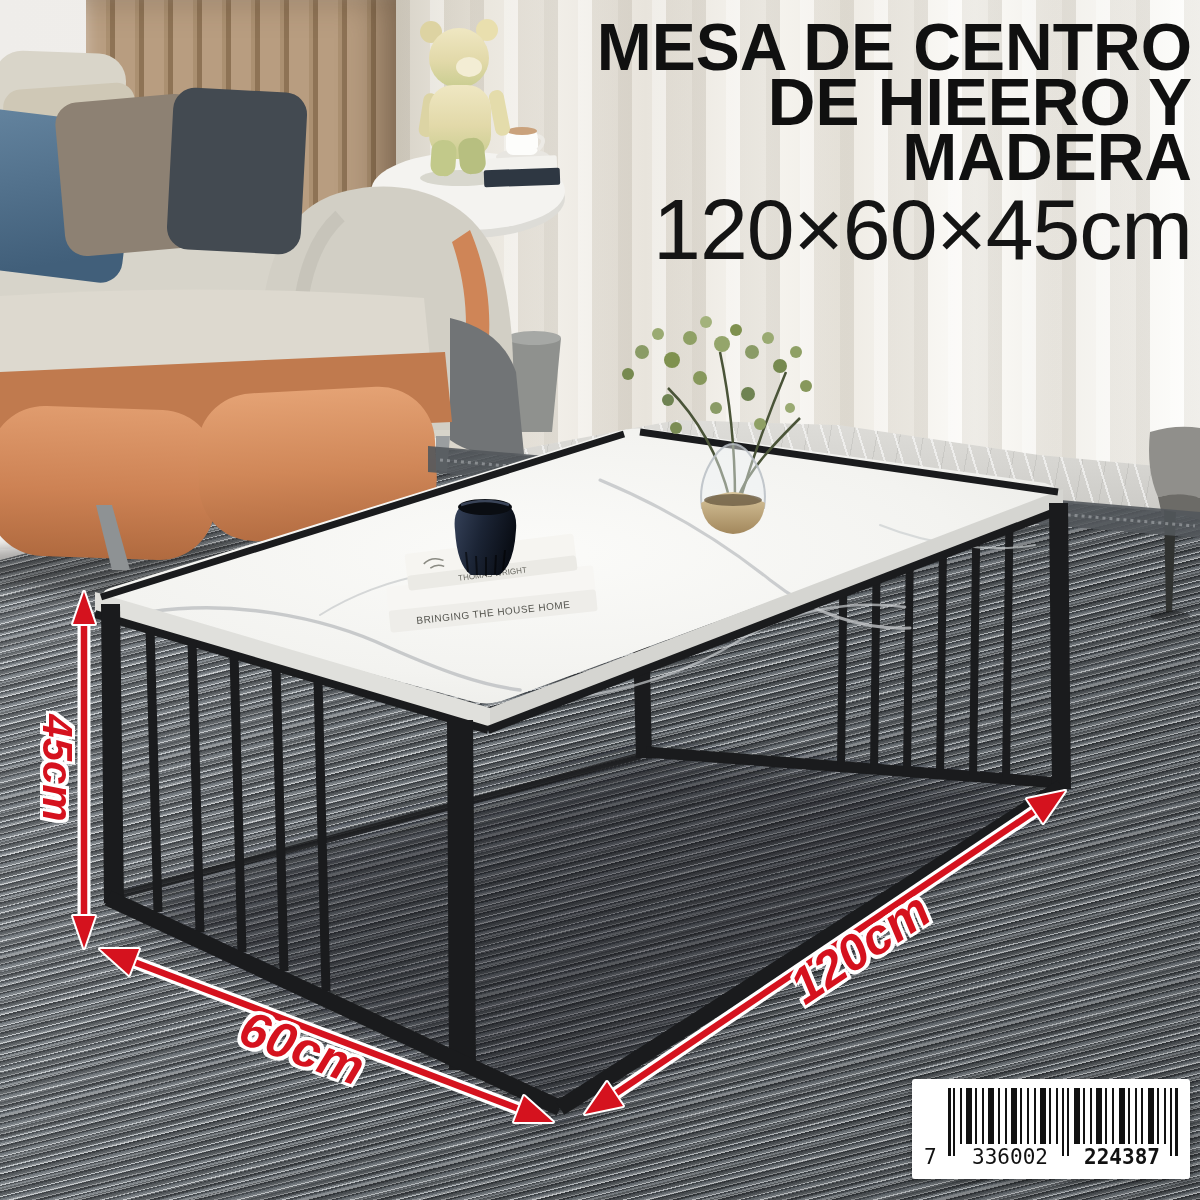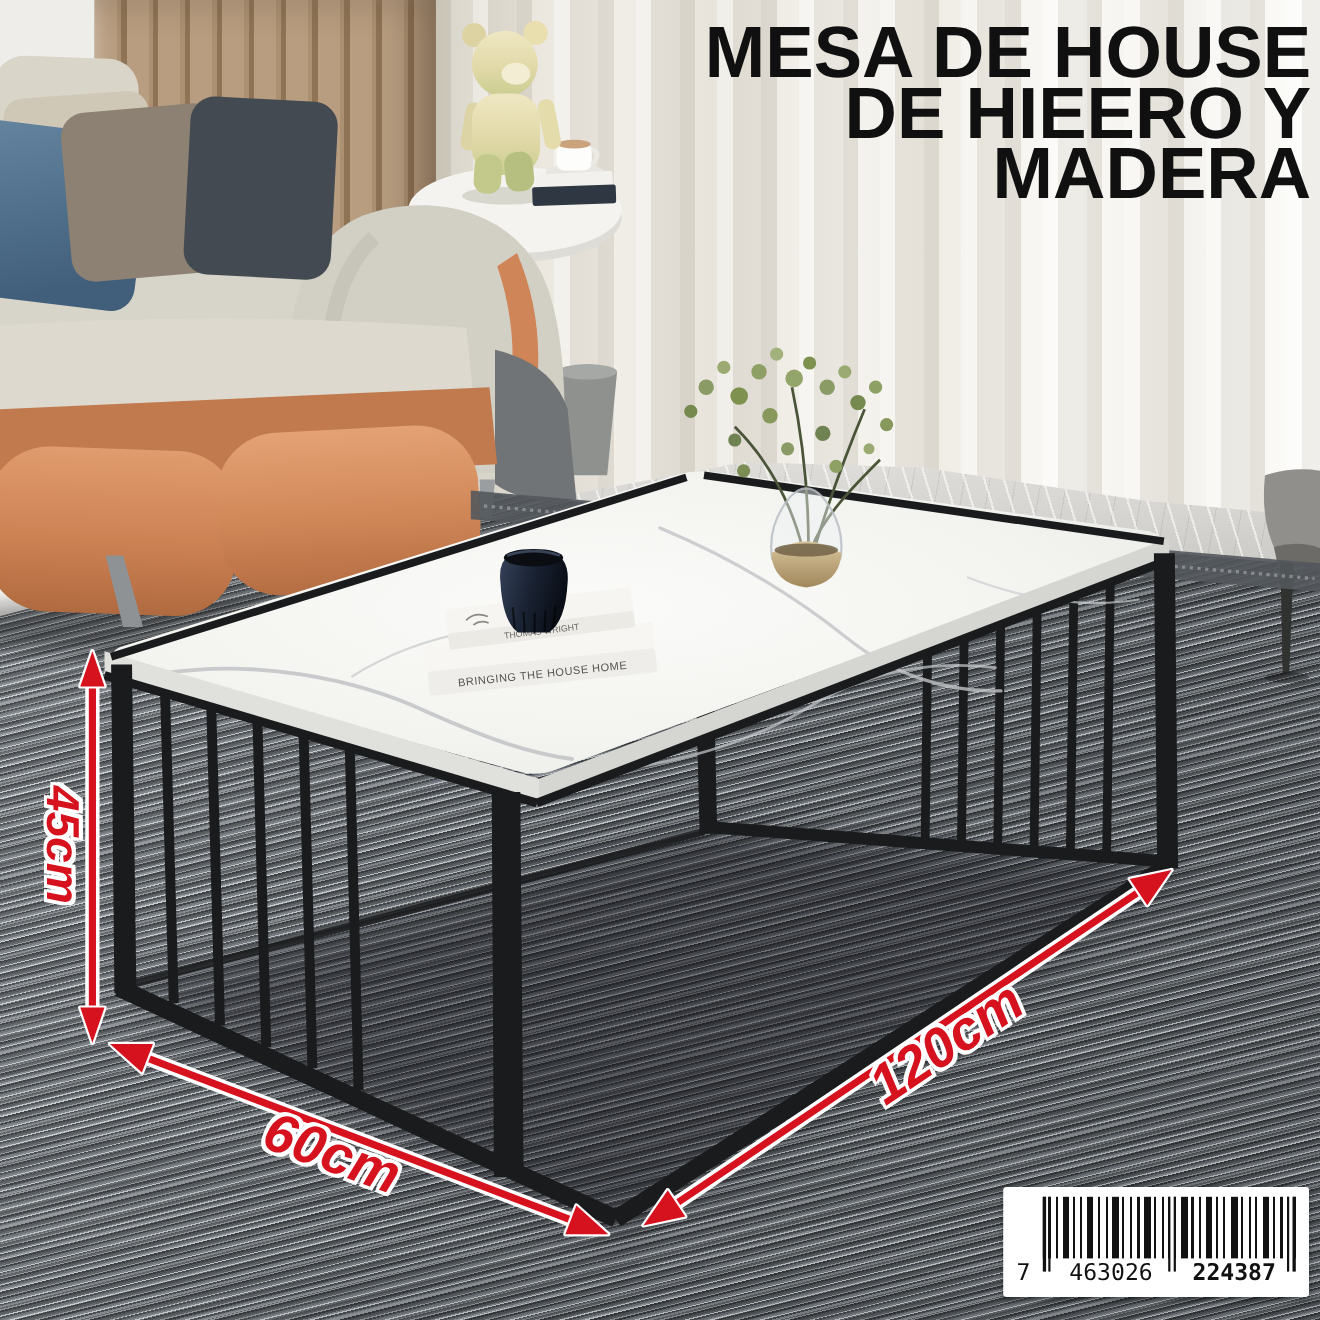--- a/index.html
+++ b/index.html
@@ -320,32 +320,33 @@
       <polygon points="585,1114 623,1106 607,1082" fill="#d5121e" stroke="#fff" stroke-width="4" stroke-linejoin="round" paint-order="stroke"></polygon>
       <polygon points="1065,791 1043,823 1027,799" fill="#d5121e" stroke="#fff" stroke-width="4" stroke-linejoin="round" paint-order="stroke"></polygon>
     </g>
   </svg>
 
   <div class="abs dim-label dim-45">45cm</div>
   <div class="abs dim-label dim-60">60cm</div>
   <div class="abs dim-label dim-120">120cm</div>
 
   <div class="abs header">
-    <div class="title-line">MESA DE HOUSE</div>
+    <div class="title-line">MESA DE CENTRO</div>
     <div class="title-line">DE HIEERO Y MADERA</div>
+    <div class="size-text">120×60×45cm</div>
   </div>
 
   <div class="abs barcode">
     <div class="abs bars"></div>
     <div class="abs guard" style="left:36px;width:3px;"></div>
     <div class="abs guard" style="left:41px;"></div>
     <div class="abs guard" style="left:150px;"></div>
     <div class="abs guard" style="left:155px;"></div>
     <div class="abs guard" style="left:258px;"></div>
     <div class="abs guard" style="left:263px;width:3px;"></div>
     <div class="abs bdigits">
       <span class="blead">7</span>
-      <span class="bg1">463026</span>
+      <span class="bg1">336002</span>
       <span class="bg2">224387</span>
     </div>
   </div>
 
 </div>
 
 </body></html>

